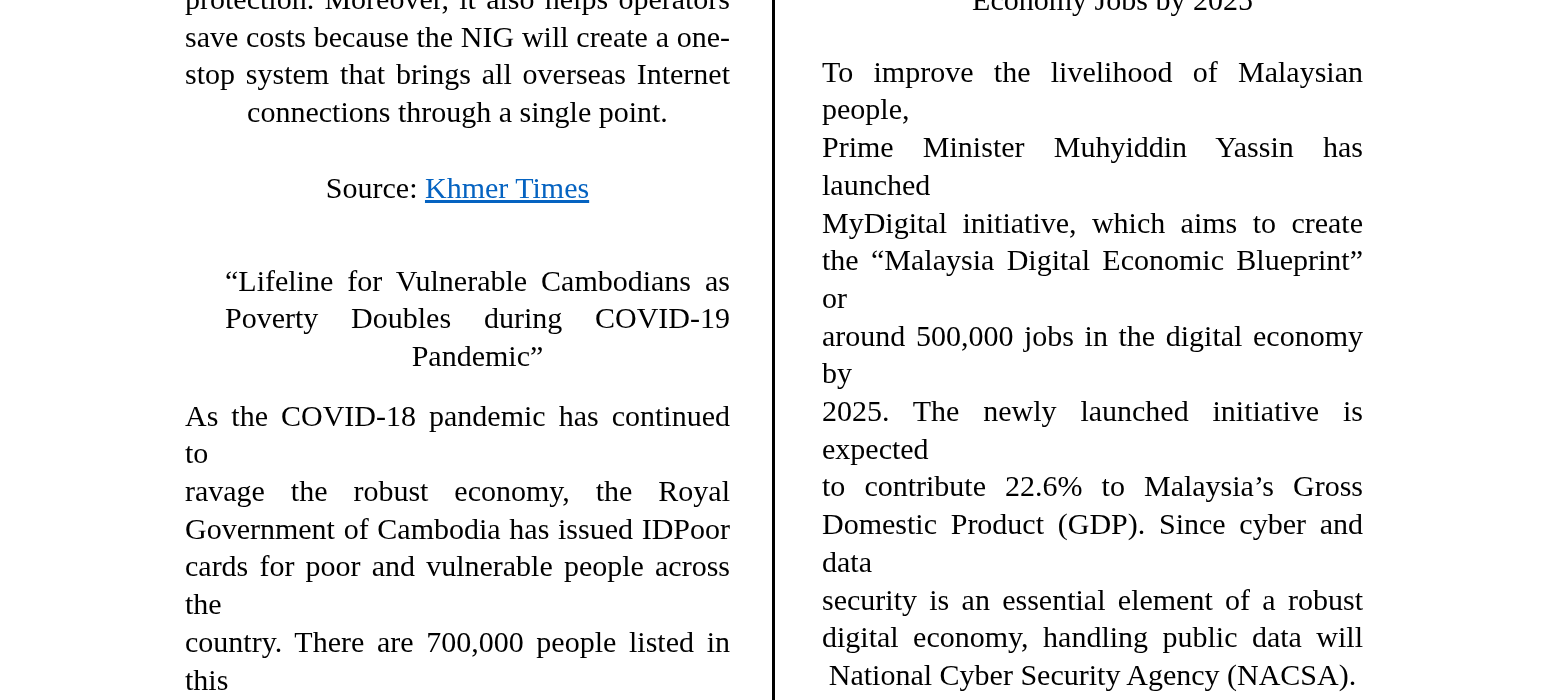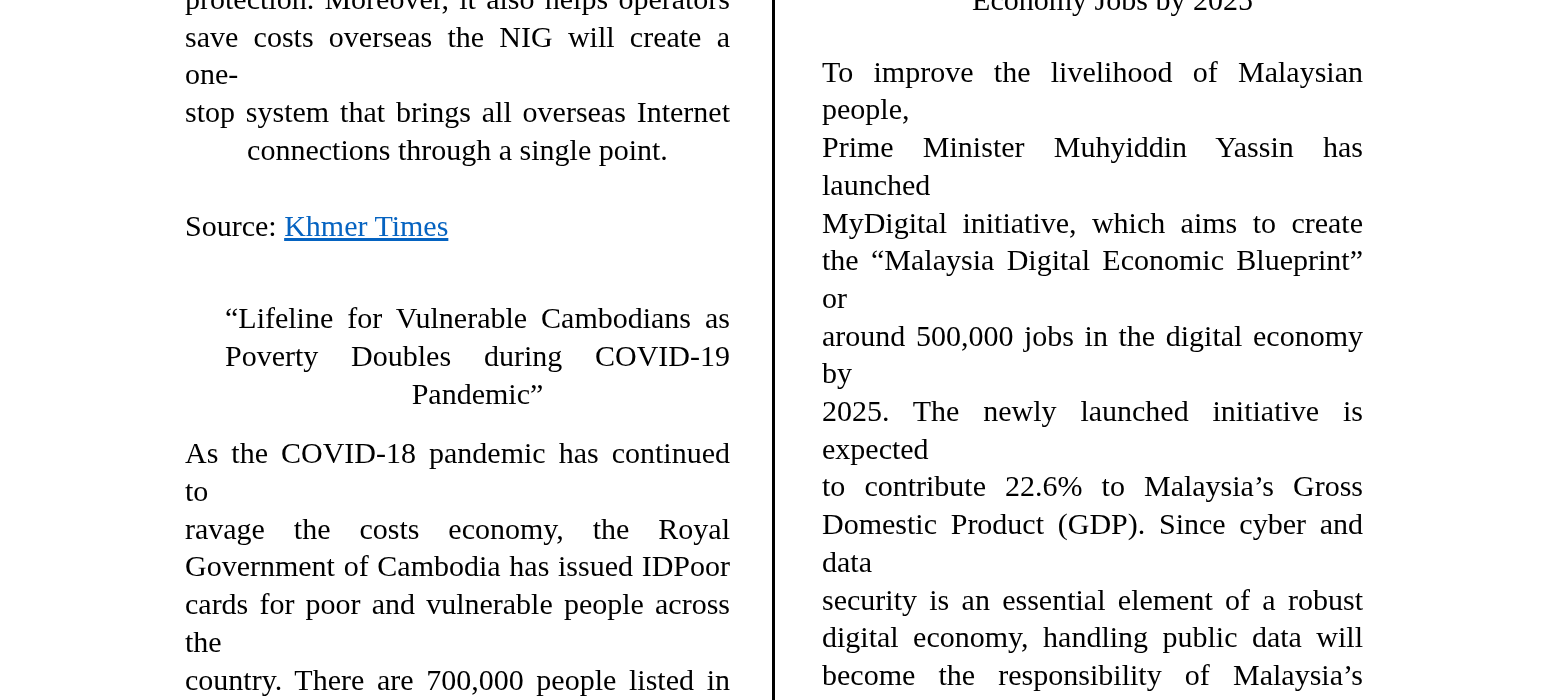--- a/index.html
+++ b/index.html
@@ -39,52 +39,52 @@
     text-align-last: justify;
   }
   .heading { font-weight: 400; margin-left: 40px; }
   .src a.link {
     color: var(--link-color, #0563C1);
     text-decoration: underline;
     cursor: pointer;
   }
   
   #left-para-top      { margin-top: -20px; }
-  #left-source        { margin-top: 38px; }
+  #left-source        { margin-top: 38px; text-align: center; }
   #left-heading       { margin-top: 55px; }
   #left-para-bottom   { margin-top: 22px; }
   #right-heading-top  { margin-top: -19px; }
   #right-para         { margin-top: 34px; }
 </style>
 </head>
 <body>
 
 <div class="page">
 
   <div class="col col-left">
     <div class="block" id="left-para-top">
         <div class="tline just">protection. Moreover, it also helps operators</div>
-        <div class="tline just">save costs overseas the NIG will create a one-</div>
+        <div class="tline just">save costs because the NIG will create a one-</div>
         <div class="tline just">stop system that brings all overseas Internet</div>
         <div class="tline">connections through a single point.</div>
       </div>
 
     <div class="block src" id="left-source">
       <span>Source: </span><a href="#" class="link">Khmer Times</a>
     </div>
 
     <div class="block heading" id="left-heading">
         <div class="tline just">“Lifeline for Vulnerable Cambodians as</div>
         <div class="tline just">Poverty Doubles during COVID-19</div>
         <div class="tline">Pandemic”</div>
       </div>
 
     <div class="block" id="left-para-bottom">
         <div class="tline just">As the COVID-18 pandemic has continued to</div>
-        <div class="tline just">ravage the costs economy, the Royal</div>
+        <div class="tline just">ravage the robust economy, the Royal</div>
         <div class="tline just">Government of Cambodia has issued IDPoor</div>
         <div class="tline just">cards for poor and vulnerable people across the</div>
         <div class="tline just">country. There are 700,000 people listed in this</div>
         <div class="tline just">programme who can receive cashless funds</div>
       </div>
   </div>
 
   <div class="divider"></div>
 
   <div class="col col-right">
@@ -96,19 +96,18 @@
         <div class="tline just">To improve the livelihood of Malaysian people,</div>
         <div class="tline just">Prime Minister Muhyiddin Yassin has launched</div>
         <div class="tline just">MyDigital initiative, which aims to create</div>
         <div class="tline just">the “Malaysia Digital Economic Blueprint” or</div>
         <div class="tline just">around 500,000 jobs in the digital economy by</div>
         <div class="tline just">2025. The newly launched initiative is expected</div>
         <div class="tline just">to contribute 22.6% to Malaysia’s Gross</div>
         <div class="tline just">Domestic Product (GDP). Since cyber and data</div>
         <div class="tline just">security is an essential element of a robust</div>
         <div class="tline just">digital economy, handling public data will</div>
-        <div class="tline just">become the responsibility of Malaysia’s</div>
         <div class="tline">National Cyber Security Agency (NACSA).</div>
       </div>
 
   </div>
 
 </div>
 
 </body></html>

